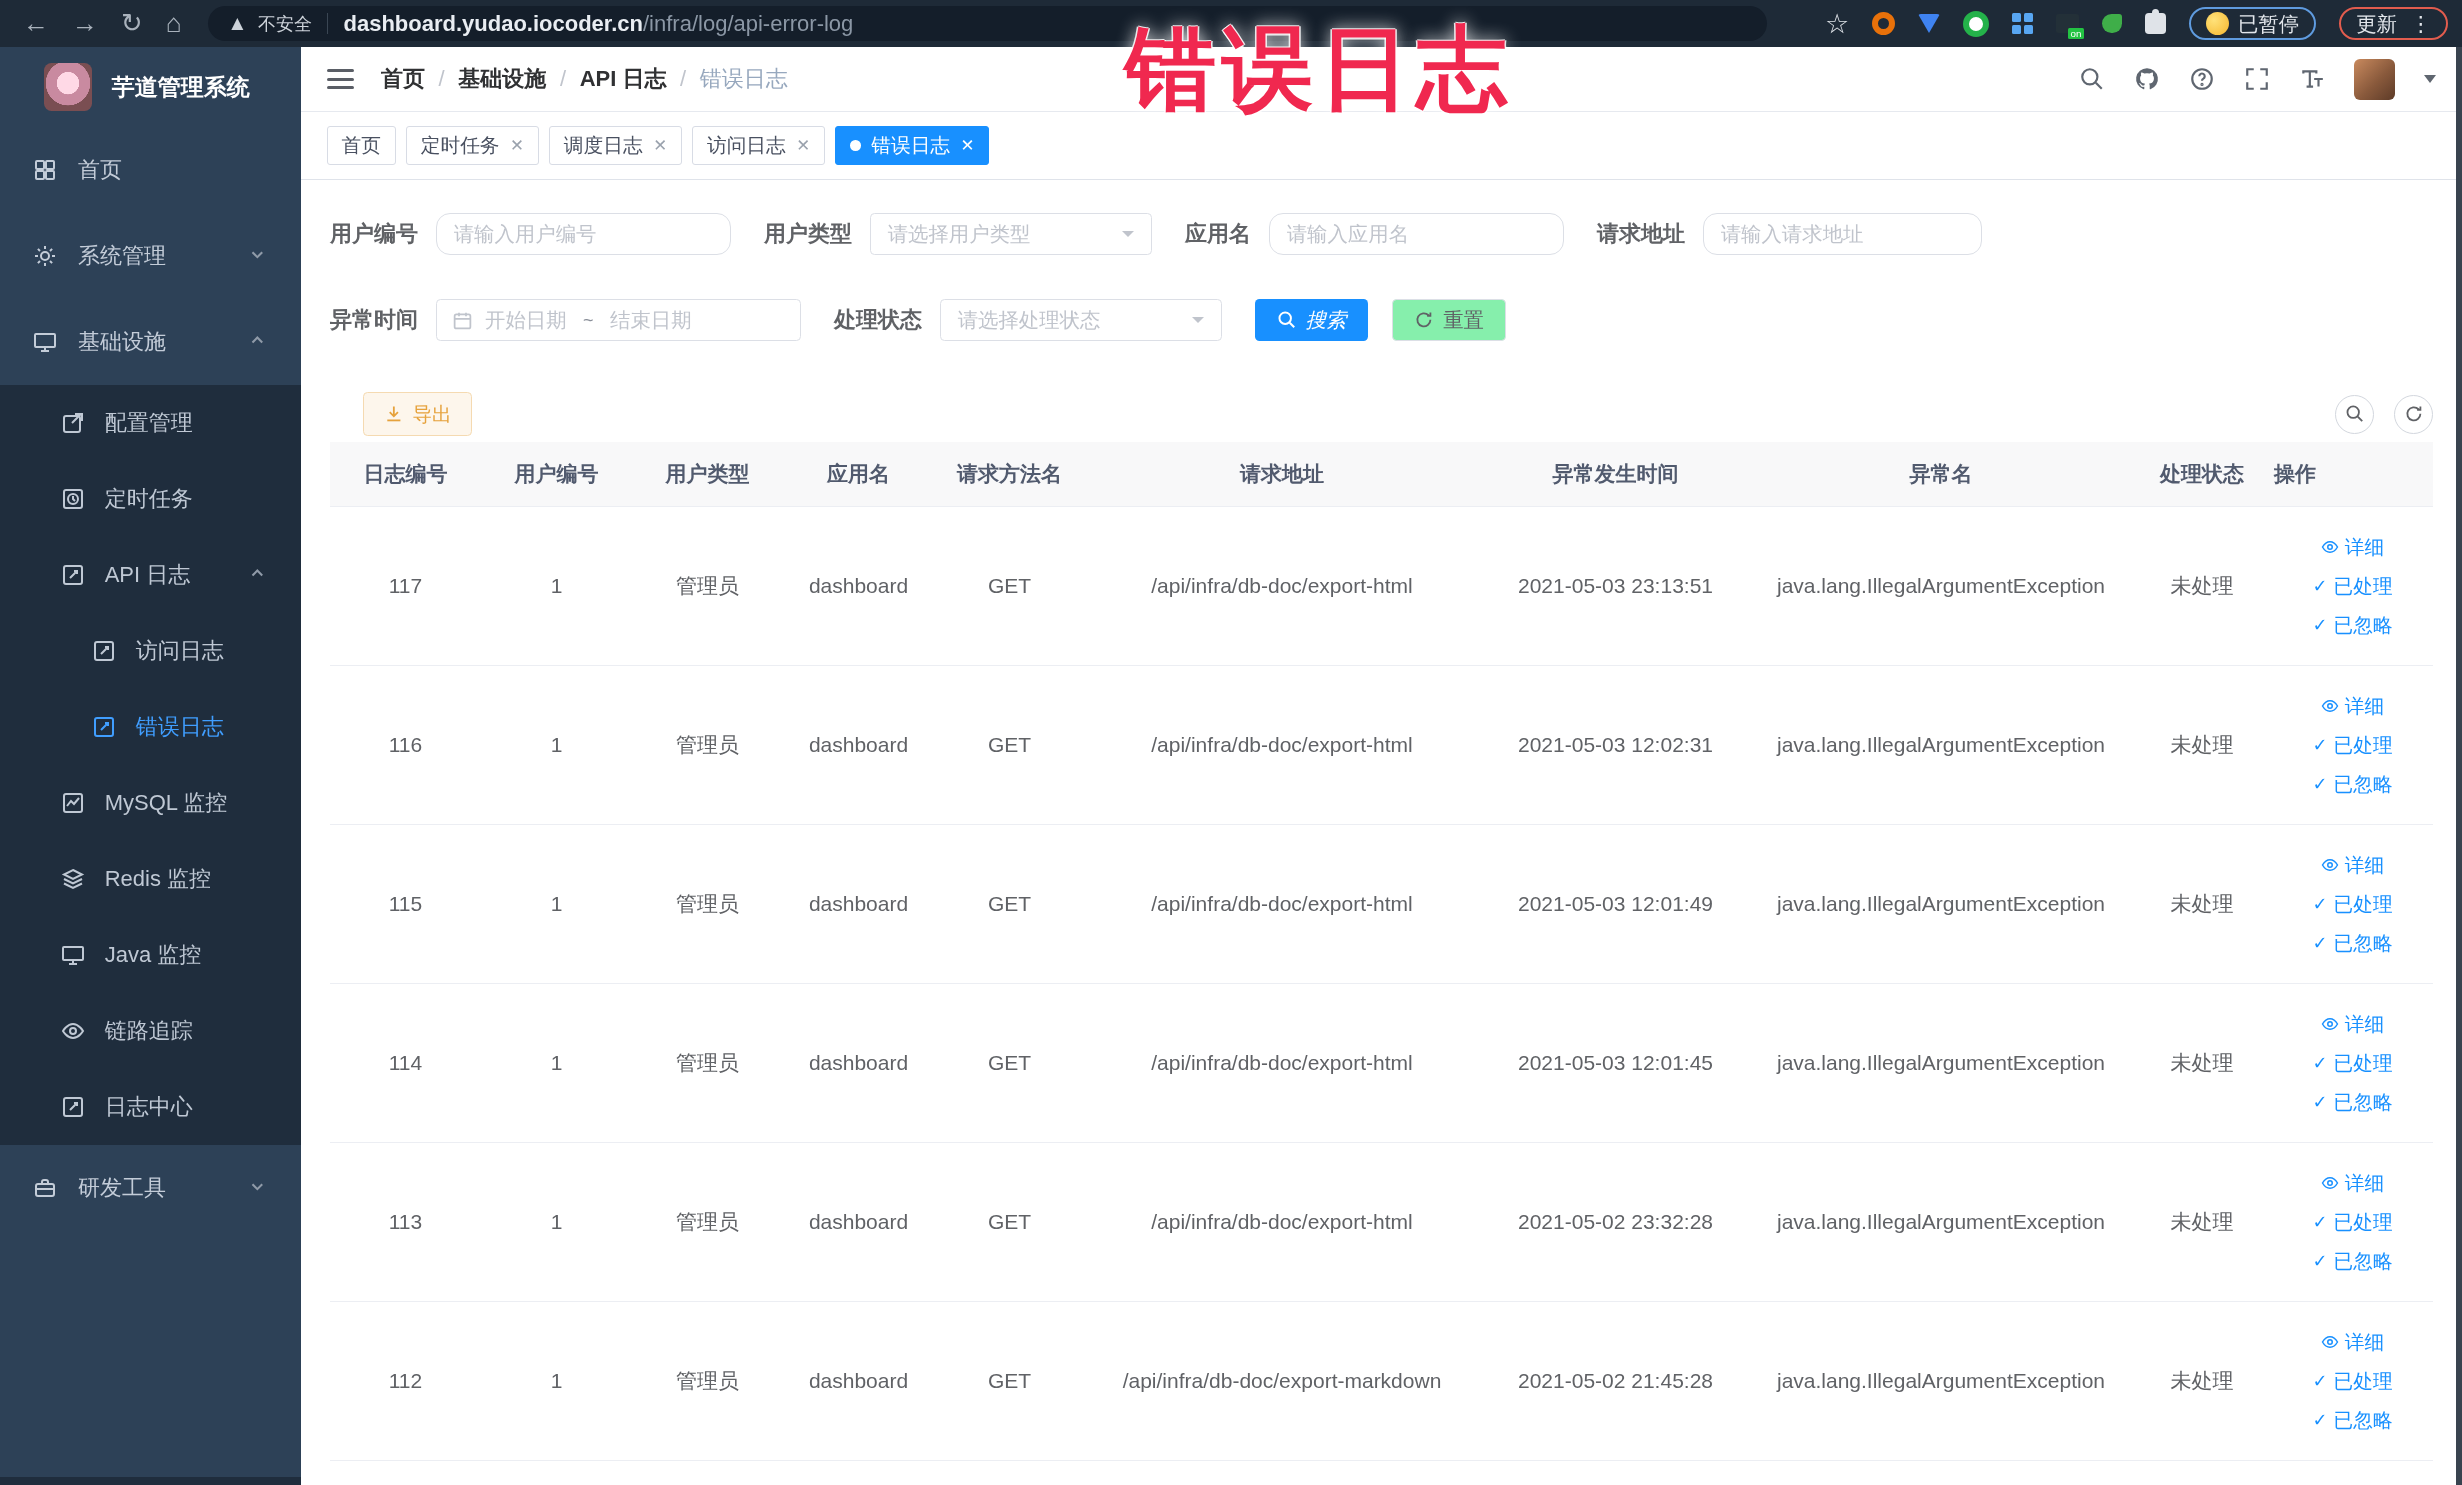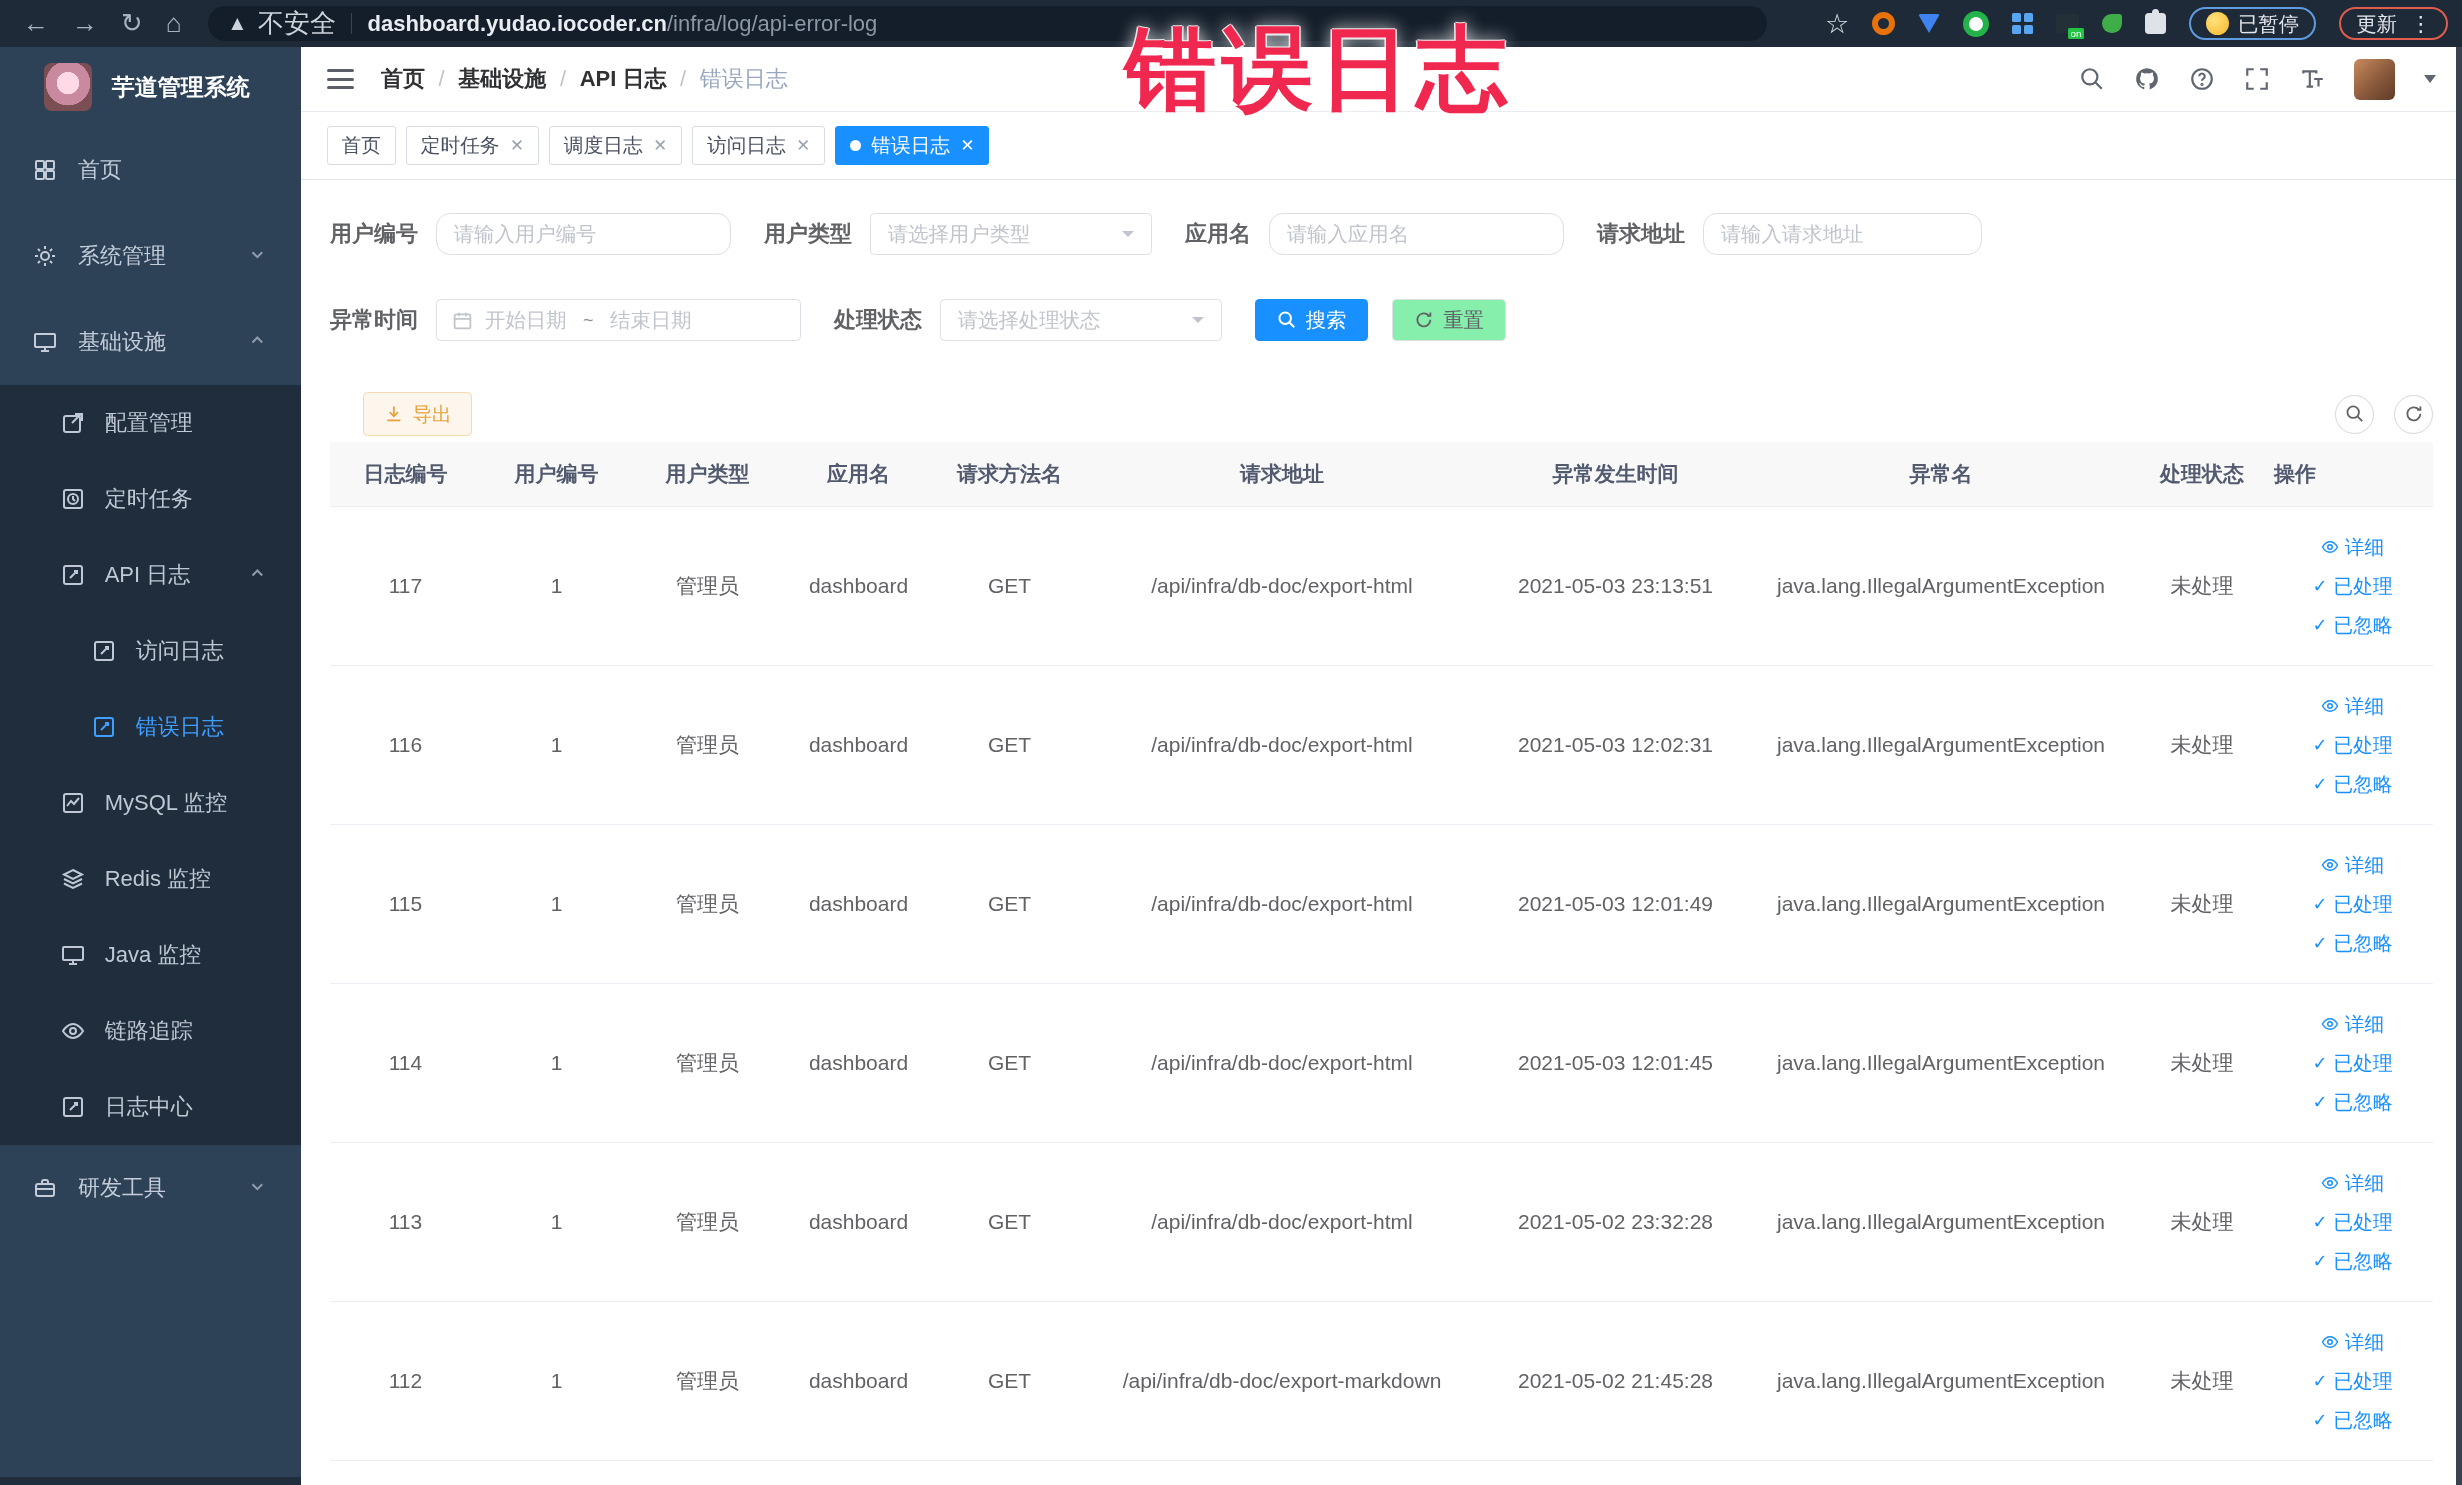--- a/index.html
+++ b/index.html
@@ -4,21 +4,21 @@
 <style>
   * { margin:0; padding:0; box-sizing:border-box; }
   html,body { width:2462px; height:1486px; overflow:hidden;
     font-family:"Liberation Sans","DejaVu Sans",sans-serif; background:#fff; }
   .chrome { position:absolute; top:0; left:0; width:2462px; height:47px;
     background:#1e2a37; display:flex; align-items:center; z-index:5; }
   .nav-ico { font-size:26px; color:#a9b2bc; margin-left:23px; line-height:47px; }
   .omnibox { margin-left:26px; width:1559px; height:35px; border-radius:17.4px;
     background:#141e2a; display:flex; align-items:center; padding:0 19.7px; }
   .warn-ico { font-size:20.4px; color:#cdd3da; margin-right:10.6px; }
-  .sec-label { font-size:26px; color:#cdd3da; }
+  .sec-label { font-size:18px; color:#cdd3da; }
   .omni-div { width:1.5px; height:21px; background:#3a4653; margin:0 15px; }
   .url-host { font-size:22px; font-weight:700; color:#e9edf2; }
   .url-path { font-size:22px; color:#8b97a5; }
   .chrome-right { margin-left:auto; display:flex; align-items:center; gap:23px; padding-right:13.6px; }
   .star { font-size:27px; color:#dfe3e8; }
   .ext-donut { width:23px; height:23px; border-radius:50%; border:6.8px solid #e8710a; }
   .ext-shield { width:0; height:0; border-left:11.4px solid transparent; border-right:11.4px solid transparent; border-top:19.7px solid #3f83f1; border-radius:3px; }
   .ext-green { width:26px; height:26px; border-radius:50%; background:#fff; border:6px solid #24b24a; }
   .ext-grid { display:grid; grid-template-columns:9px 9px; gap:3px; }
   .ext-grid i { width:9px; height:9px; background:#58a6f2; border-radius:1.5px; }
@@ -90,21 +90,21 @@
     display:flex; align-items:center; font-size:20.4px; color:#c0c4cc; }
   .sel-caret { margin-left:auto; width:0; height:0; border-left:6px solid transparent;
     border-right:6px solid transparent; border-top:6.8px solid #c0c4cc; }
   .f-date { width:365px; height:42px; border:0.8px solid #dcdfe6; border-radius:4.5px; padding:0 15px;
     display:flex; align-items:center; font-size:20.4px; color:#c0c4cc; gap:12px; }
   .f-date svg { width:21px; height:21px; color:#c0c4cc; flex:none; }
   .d-sep { color:#8a8f99; font-size:18px; margin:0 4.5px; }
   .btn { height:42px; border-radius:4.5px; display:flex; align-items:center; gap:9px;
     font-size:20.4px; padding:0 21px; border:0.8px solid transparent; }
   .btn svg { width:19.7px; height:19.7px; }
-  .btn-search { background:#1890ff; color:#fff; margin-right:24px; }
+  .btn-search { background:#1890ff; color:#fff; margin-right:24px;font-style:italic; }
   .btn-reset { background:#86efac; color:#606266; border-color:#dcdfe6; }
   .toolbar { margin-top:51px; display:flex; align-items:center; height:44px;padding-left:33px; }
   .btn-export { height:44px; background:#fdf6ec; border:0.8px solid #f5dab1; color:#e6a23c;
     font-size:19.7px; border-radius:4.5px; display:flex; align-items:center; gap:9px; padding:0 19.7px; }
   .btn-export svg { width:19.7px; height:19.7px; }
   .tool-circles { margin-left:auto; display:flex; gap:19.7px; }
   .circle-btn { width:39px; height:39px; border-radius:50%; border:0.8px solid #d3d7de; background:#fff;
     display:flex; align-items:center; justify-content:center; color:#606266; }
   .circle-btn svg { width:19.7px; height:19.7px; }
 

